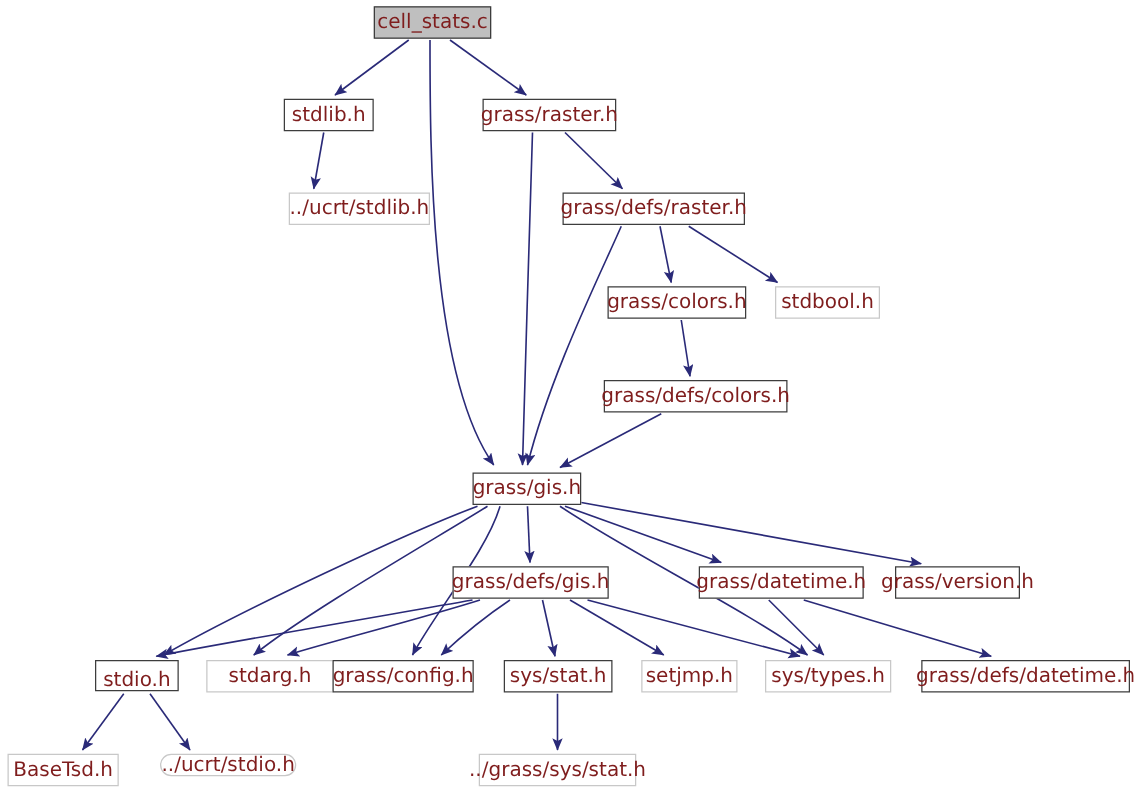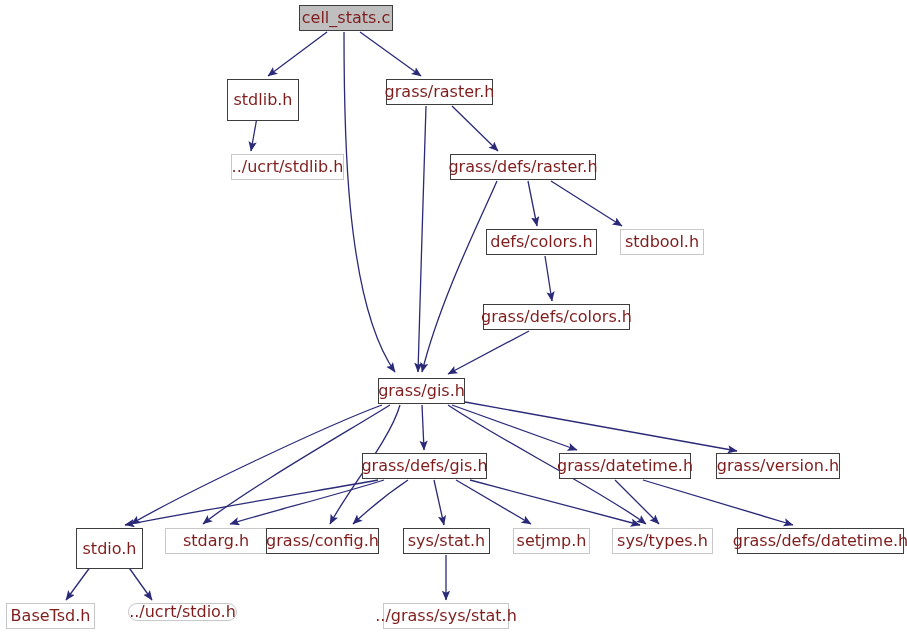--- a/index.html
+++ b/index.html
@@ -54,54 +54,54 @@
         <path d="M 643,480 L 793,525" fill="none" stroke="#2a2a78" stroke-width="1.3" marker-end="url(#arrow)"></path>
         <path d="M 99,555 L 66,600" fill="none" stroke="#2a2a78" stroke-width="1.3" marker-end="url(#arrow)"></path>
         <path d="M 120,555 L 152,600" fill="none" stroke="#2a2a78" stroke-width="1.3" marker-end="url(#arrow)"></path>
         <path d="M 446,555 L 446,600" fill="none" stroke="#2a2a78" stroke-width="1.3" marker-end="url(#arrow)"></path>
       </g>
   </svg>
   <div id="node-layer">
       <div class="node root" style="left: 299px; top: 5px; width: 94px; height: 26px;">
         <span>cell_stats.c</span>
       </div>
-      <div class="node normal" style="left: 227px; top: 79px; width: 72px; height: 42px;">
+      <div class="node normal" style="left: 227px; top: 79px; width: 72px; height: 26px;">
         <span>stdlib.h</span>
       </div>
       <div class="node normal" style="left: 386px; top: 79px; width: 107px; height: 26px;">
         <span>grass/raster.h</span>
       </div>
       <div class="node sys" style="left: 195px; top: 154px; width: 113px; height: 26px; margin-left: 36px;">
         <span>../ucrt/stdlib.h</span>
       </div>
       <div class="node normal" style="left: 450px; top: 154px; width: 146px; height: 26px;">
         <span>grass/defs/raster.h</span>
       </div>
       <div class="node normal" style="left: 486px; top: 229px; width: 111px; height: 26px;">
-        <span>defs/colors.h</span>
+        <span>grass/colors.h</span>
       </div>
       <div class="node sys" style="left: 620px; top: 229px; width: 84px; height: 26px;">
         <span>stdbool.h</span>
       </div>
       <div class="node normal" style="left: 483px; top: 304px; width: 147px; height: 26px;">
         <span>grass/defs/colors.h</span>
       </div>
       <div class="node normal" style="left: 378px; top: 378px; width: 87px; height: 26px;">
         <span>grass/gis.h</span>
       </div>
       <div class="node normal" style="left: 362px; top: 453px; width: 125px; height: 26px;">
         <span>grass/defs/gis.h</span>
       </div>
       <div class="node normal" style="left: 559px; top: 453px; width: 132px; height: 26px;">
         <span>grass/datetime.h</span>
       </div>
-      <div class="node normal" style="left: 716px; top: 453px; width: 124px; height: 26px;">
+      <div class="node normal" style="left: 716px; top: 453px; width: 100px; height: 26px;">
         <span>grass/version.h</span>
       </div>
-      <div class="node normal" style="left: 76px; top: 528px; width: 67px; height: 41px;">
+      <div class="node normal" style="left: 76px; top: 528px; width: 67px; height: 25px; align-items: flex-end;">
         <span>stdio.h</span>
       </div>
       <div class="node sys" style="left: 165px; top: 528px; width: 102px; height: 26px;">
         <span>stdarg.h</span>
       </div>
       <div class="node normal" style="left: 266px; top: 528px; width: 113px; height: 26px;">
         <span>grass/config.h</span>
       </div>
       <div class="node normal" style="left: 403px; top: 528px; width: 87px; height: 26px;">
         <span>sys/stat.h</span>

